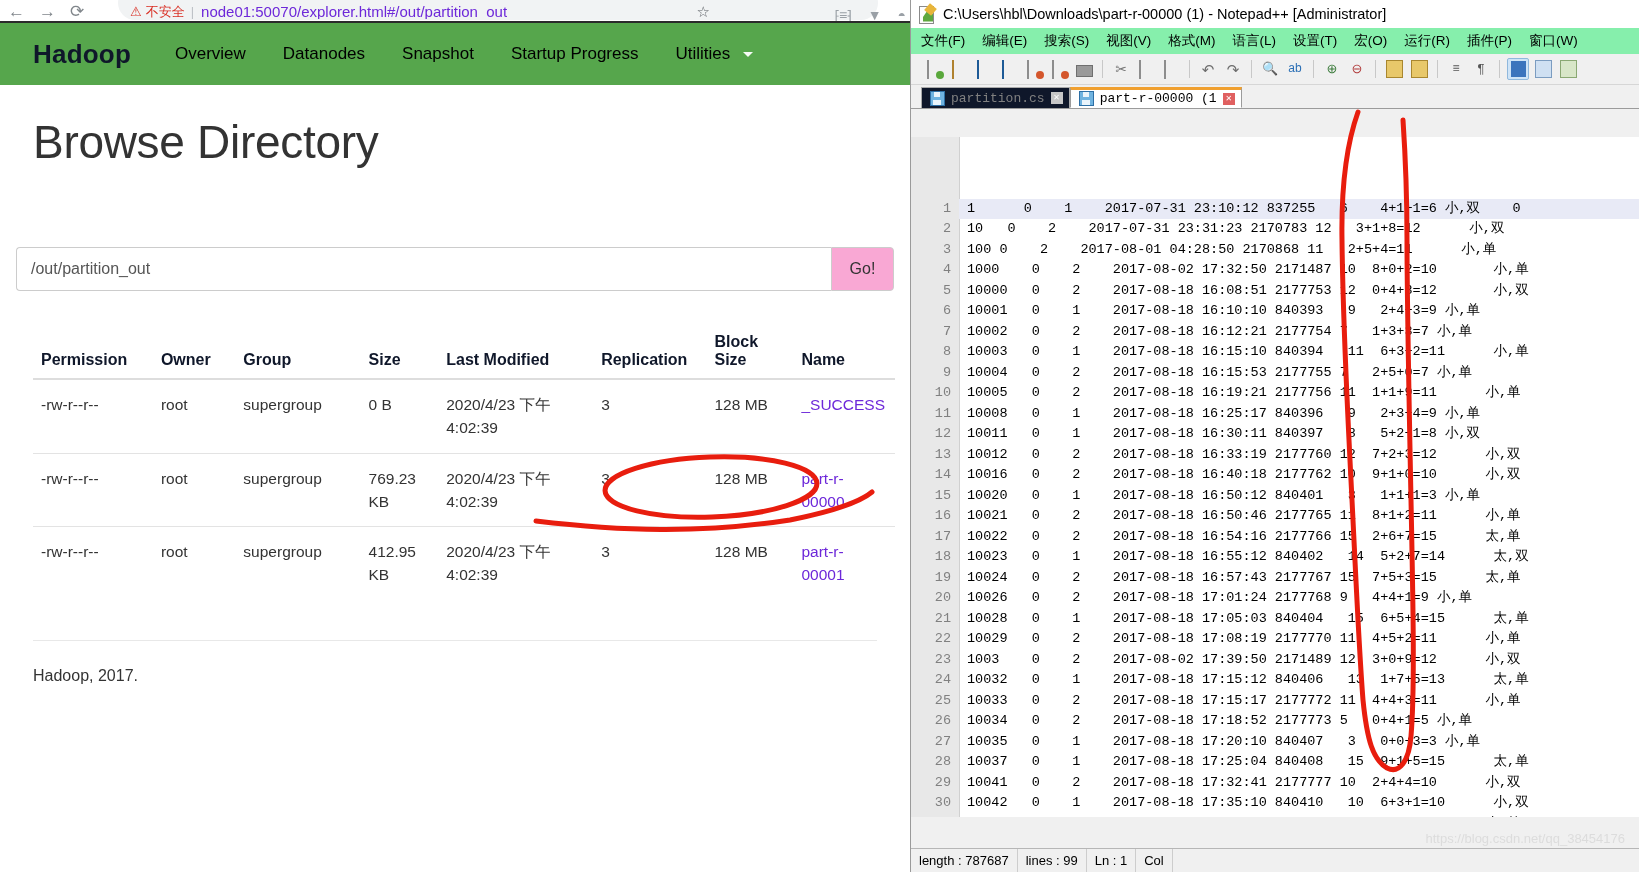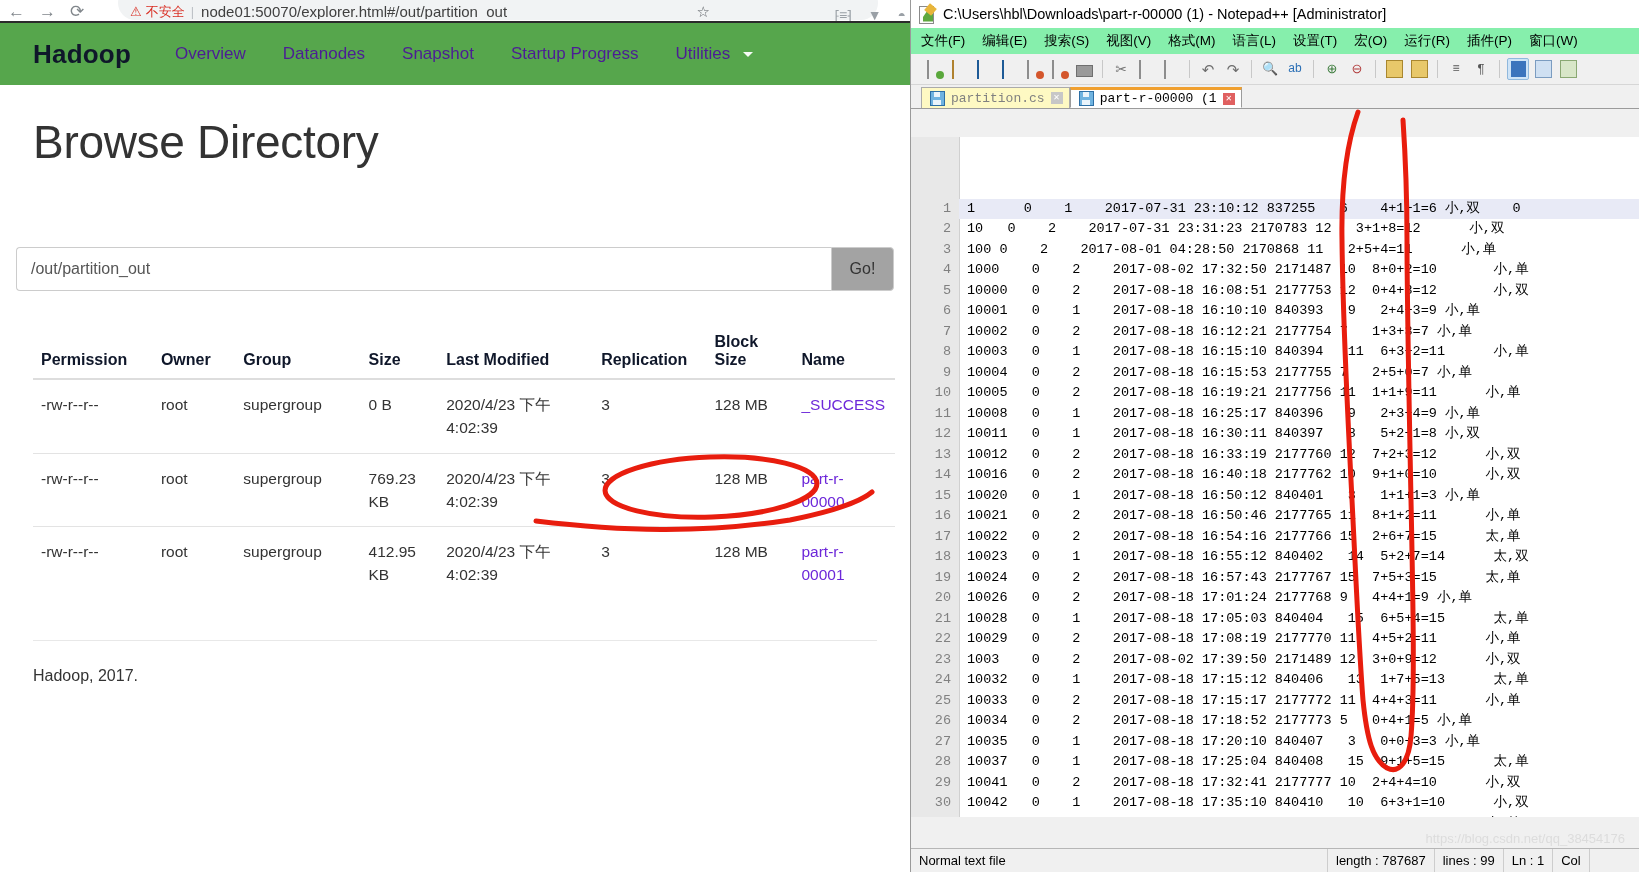--- a/index.html
+++ b/index.html
@@ -13,43 +13,43 @@
   #browser{position:absolute;left:0;top:0;width:910px;height:872px;background:#fff;overflow:hidden;}
 
   .chrome-bar{position:absolute;left:0;top:0;width:910px;height:22px;background:#ffffff;overflow:hidden;}
   .nav-icons{position:absolute;left:0;top:0;height:22px;display:flex;align-items:center;gap:14px;padding-left:8px;color:#5f6368;}
   .nav-ico{font-size:17px;line-height:17px;color:#80868b;}
   .omnibox{position:absolute;left:118px;top:-14px;width:760px;height:34px;background:#f1f3f4;border-radius:17px;
            display:flex;align-items:flex-end;padding:0 12px 1px 12px;box-sizing:border-box;}
   .warn-ico{color:#d93025;font-size:13px;margin-right:4px;line-height:14px;}
   .notsecure{color:#d93025;font-size:13px;margin-right:6px;line-height:14px;white-space:nowrap;}
   .omni-sep{color:#bdc1c6;font-size:13px;margin-right:7px;line-height:14px;}
-  .omni-url{color:#404040;font-size:15px;line-height:15px;white-space:nowrap;overflow:hidden;}
+  .omni-url{color:#6d28d9;font-size:15px;line-height:15px;white-space:nowrap;overflow:hidden;}
   .omni-star{position:absolute;right:200px;top:3px;color:#5f6368;font-size:15px;}
   .tb-right{position:absolute;right:4px;top:0;height:22px;display:flex;align-items:flex-end;gap:16px;padding-bottom:1px;}
   .tb-right span{color:#9aa0a6;font-size:14px;line-height:14px;}
   .chrome-underline{position:absolute;left:0;top:21px;width:910px;height:2px;background:#2b2b2b;}
 
   
   .hd-nav{position:absolute;left:0;top:23px;width:910px;height:62px;background:#56a64c;}
   .hd-inner{display:flex;align-items:center;height:62px;padding-left:33px;}
   .hd-brand{color:#0f172a;font-size:26px;font-weight:bold;margin-right:44px;letter-spacing:.2px;}
-  .hd-link{color:#4c1d95;font-size:17px;margin-right:37px;white-space:nowrap;cursor:pointer;}
+  .hd-link{color:#000000;font-size:17px;margin-right:37px;white-space:nowrap;cursor:pointer;}
   .hd-link.last{margin-right:6px;}
   .caret{display:inline-block;width:0;height:0;border-left:5px solid transparent;border-right:5px solid transparent;
          border-top:5px solid #ffffff;margin-left:7px;vertical-align:middle;opacity:.95;}
 
   
   .page{position:absolute;left:0;top:85px;width:910px;}
   h1.title{margin:0;padding:30px 0 0 33px;font-size:46px;font-weight:normal;color:#333;letter-spacing:-.3px;}
 
   .path-row{display:flex;margin:78px 16px 0 16px;}
   .path-input{flex:1;height:44px;border:1px solid #ccc;border-right:none;border-radius:4px 0 0 4px;
               background:#fff;color:#555;font-size:16px;padding:0 14px;display:flex;align-items:center;box-sizing:border-box;}
-  .go-btn{width:63px;height:44px;border:1px solid #ccc;border-radius:0 4px 4px 0;background:#a3a3a3;color:#333;
+  .go-btn{width:63px;height:44px;border:1px solid #ccc;border-radius:0 4px 4px 0;background:#f9a8d4;color:#333;
           font-size:16px;display:flex;align-items:center;justify-content:center;cursor:pointer;box-sizing:border-box;}
 
   table.files{margin:42px 0 0 33px;border-collapse:collapse;width:862px;font-size:15.5px;color:#333;}
   table.files th{text-align:left;font-weight:bold;color:#0f172a;padding:0 10px 9px 8px;vertical-align:bottom;font-size:16px;}
   table.files td{padding:13px 10px 13px 8px;vertical-align:top;border-top:1px solid #e3e3e3;line-height:1.5;}
   table.files thead tr th{border-bottom:2px solid #dddddd;}
   .col-perm{width:110px;}.col-owner{width:72px;}.col-group{width:122px;}.col-size{width:66px;}
   .col-mod{width:172px;}.col-repl{width:100px;}.col-bsize{width:82px;}
   .fname{color:#6d28d9;text-decoration:none;cursor:pointer;}
   .hdr-block{display:block;}
@@ -83,21 +83,21 @@
   .doc{background:#fdfdfd;border:1px solid #8d8d8d;width:13px;height:16px;}
   .doc.fold{border-color:#b0822f;background:#f6d48e;}
   .doc.disk{background:#2f7ac0;border-color:#1d5a96;}
   .doc.red{background:#fdfdfd;border-color:#8d8d8d;}
   .dot{position:absolute;right:-2px;bottom:-2px;width:8px;height:8px;border-radius:50%;}
 
   .npp-tabs{height:23px;background:#f0f0f0;display:flex;align-items:flex-end;padding-left:10px;
             border-bottom:1px solid #9b9b9b;}
   .npp-tab{height:21px;display:flex;align-items:center;gap:6px;padding:0 6px 0 8px;font-size:13px;
            font-family:"Liberation Mono", monospace;box-sizing:border-box;cursor:pointer;white-space:nowrap;}
-  .npp-tab.inactive{background:#fef9c3;color:#808080;border:1px solid #aaa;border-bottom:none;margin-top:48px;}
+  .npp-tab.inactive{background:#0f172a;color:#808080;border:1px solid #aaa;border-bottom:none;margin-top:48px;}
   .npp-tab.active{background:#ffffff;color:#000;border:1px solid #9b9b9b;border-bottom:1px solid #fff;border-top:3px solid #f0a030;}
   .disk-ico{width:13px;height:13px;background:#6fb3e0;border:1px solid #2d6fa5;position:relative;flex:none;}
   .disk-ico::before{content:"";position:absolute;left:3px;top:0;width:6px;height:5px;background:#eaf4fb;}
   .disk-ico::after{content:"";position:absolute;left:2px;bottom:0;width:8px;height:5px;background:#eaf4fb;}
   .x-ico{width:12px;height:12px;background:#c7c7c7;color:#fff;font-size:10px;line-height:12px;text-align:center;flex:none;}
   .x-ico.red{background:#e06060;}
 
   .npp-editor{position:absolute;left:0;top:auto;width:729px;background:#fff;overflow:hidden;}
   .code{font-family:"Liberation Mono", monospace;font-size:13.5px;line-height:20.5px;white-space:pre;}
   .ln{display:inline-block;width:40px;text-align:right;color:#808080;background:#e8e8e8;padding-right:8px;
@@ -339,21 +339,20 @@
   </div>
 
   <div class="npp-editor code" id="editor" style="top:137px;height:680px;position:absolute;">
     <div class="gutter"></div>
     <div id="lines" style="position:relative;"><div class="row cur"><span class="ln">1</span><span>1      0    1    2017-07-31 23:10:12 837255   6    4+1+1=6 小,双    0</span></div><div class="row"><span class="ln">2</span><span>10   0    2    2017-07-31 23:31:23 2170783 12   3+1+8=12      小,双</span></div><div class="row"><span class="ln">3</span><span>100 0    2    2017-08-01 04:28:50 2170868 11   2+5+4=11      小,单</span></div><div class="row"><span class="ln">4</span><span>1000    0    2    2017-08-02 17:32:50 2171487 10  8+0+2=10       小,单</span></div><div class="row"><span class="ln">5</span><span>10000   0    2    2017-08-18 16:08:51 2177753 12  0+4+8=12       小,双</span></div><div class="row"><span class="ln">6</span><span>10001   0    1    2017-08-18 16:10:10 840393   9   2+4+3=9 小,单</span></div><div class="row"><span class="ln">7</span><span>10002   0    2    2017-08-18 16:12:21 2177754 7   1+3+3=7 小,单</span></div><div class="row"><span class="ln">8</span><span>10003   0    1    2017-08-18 16:15:10 840394   11  6+3+2=11      小,单</span></div><div class="row"><span class="ln">9</span><span>10004   0    2    2017-08-18 16:15:53 2177755 7   2+5+0=7 小,单</span></div><div class="row"><span class="ln">10</span><span>10005   0    2    2017-08-18 16:19:21 2177756 11  1+1+9=11      小,单</span></div><div class="row"><span class="ln">11</span><span>10008   0    1    2017-08-18 16:25:17 840396   9   2+3+4=9 小,单</span></div><div class="row"><span class="ln">12</span><span>10011   0    1    2017-08-18 16:30:11 840397   8   5+2+1=8 小,双</span></div><div class="row"><span class="ln">13</span><span>10012   0    2    2017-08-18 16:33:19 2177760 12  7+2+3=12      小,双</span></div><div class="row"><span class="ln">14</span><span>10016   0    2    2017-08-18 16:40:18 2177762 10  9+1+0=10      小,双</span></div><div class="row"><span class="ln">15</span><span>10020   0    1    2017-08-18 16:50:12 840401   3   1+1+1=3 小,单</span></div><div class="row"><span class="ln">16</span><span>10021   0    2    2017-08-18 16:50:46 2177765 11  8+1+2=11      小,单</span></div><div class="row"><span class="ln">17</span><span>10022   0    2    2017-08-18 16:54:16 2177766 15  2+6+7=15      太,单</span></div><div class="row"><span class="ln">18</span><span>10023   0    1    2017-08-18 16:55:12 840402   14  5+2+7=14      太,双</span></div><div class="row"><span class="ln">19</span><span>10024   0    2    2017-08-18 16:57:43 2177767 15  7+5+3=15      太,单</span></div><div class="row"><span class="ln">20</span><span>10026   0    2    2017-08-18 17:01:24 2177768 9   4+4+1=9 小,单</span></div><div class="row"><span class="ln">21</span><span>10028   0    1    2017-08-18 17:05:03 840404   15  6+5+4=15      太,单</span></div><div class="row"><span class="ln">22</span><span>10029   0    2    2017-08-18 17:08:19 2177770 11  4+5+2=11      小,单</span></div><div class="row"><span class="ln">23</span><span>1003    0    2    2017-08-02 17:39:50 2171489 12  3+0+9=12      小,双</span></div><div class="row"><span class="ln">24</span><span>10032   0    1    2017-08-18 17:15:12 840406   13  1+7+5=13      太,单</span></div><div class="row"><span class="ln">25</span><span>10033   0    2    2017-08-18 17:15:17 2177772 11  4+4+3=11      小,单</span></div><div class="row"><span class="ln">26</span><span>10034   0    2    2017-08-18 17:18:52 2177773 5   0+4+1=5 小,单</span></div><div class="row"><span class="ln">27</span><span>10035   0    1    2017-08-18 17:20:10 840407   3   0+0+3=3 小,单</span></div><div class="row"><span class="ln">28</span><span>10037   0    1    2017-08-18 17:25:04 840408   15  9+1+5=15      太,单</span></div><div class="row"><span class="ln">29</span><span>10041   0    2    2017-08-18 17:32:41 2177777 10  2+4+4=10      小,双</span></div><div class="row"><span class="ln">30</span><span>10042   0    1    2017-08-18 17:35:10 840410   10  6+3+1=10      小,双</span></div><div class="row"><span class="ln">31</span><span>10046   0    2    2017-08-18 17:43:25 2177780 11  5+5+1=11      小,单</span></div></div>
   </div>
 
   <div class="watermark">https://blog.csdn.net/qq_38454176</div>
 
   <div class="npp-status">
-    <div class="st-cell wide">Normal text file</div>
     <div class="st-cell">length : 787687</div>
     <div class="st-cell">lines : 99</div>
     <div class="st-cell">Ln : 1</div>
     <div class="st-cell">Col</div>
   </div>
 
   <svg style="position:absolute;left:0;top:0;width:729px;height:872px;pointer-events:none;" viewBox="0 0 729 872">
     <path d="M447,112 C437,140 430,180 431,240 C432,330 437,420 441,500 C445,580 448,650 452,700
              C456,740 462,760 476,768 C488,774 498,762 500,736
              C504,690 502,600 500,500 C498,400 496,300 496,240

